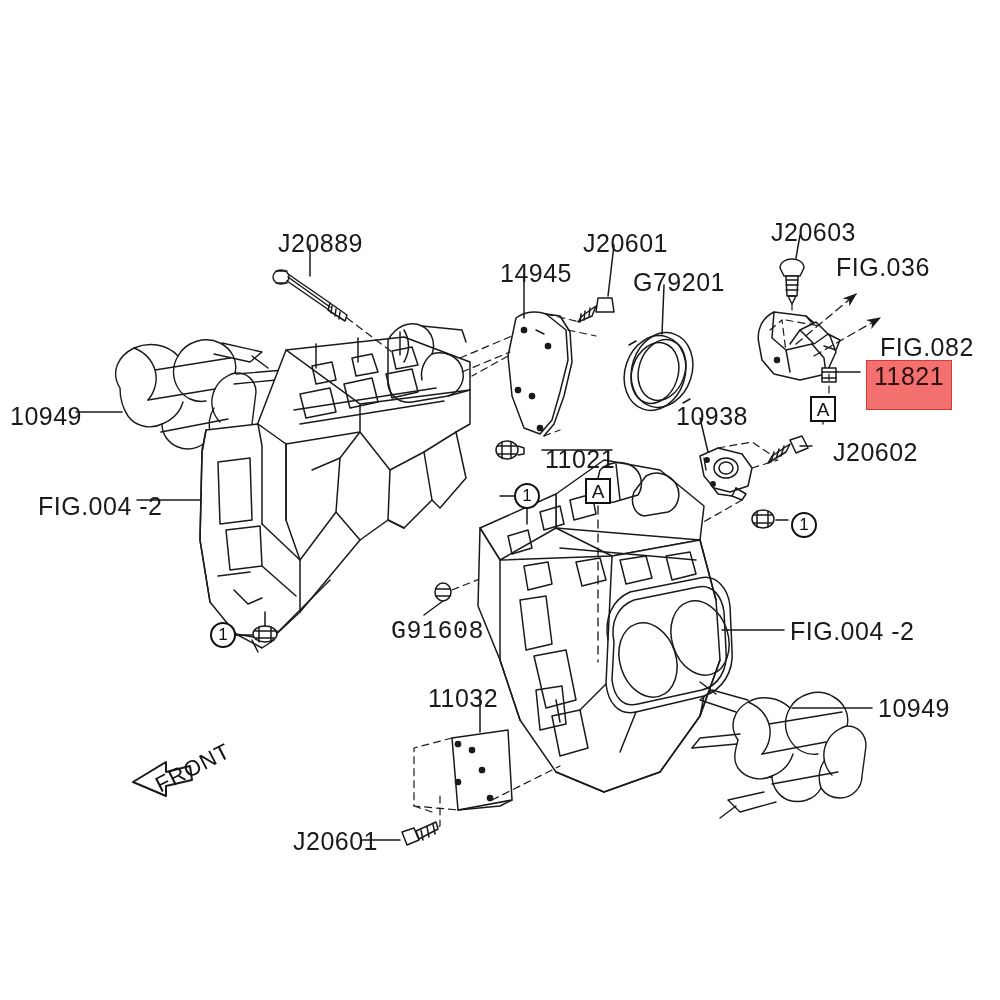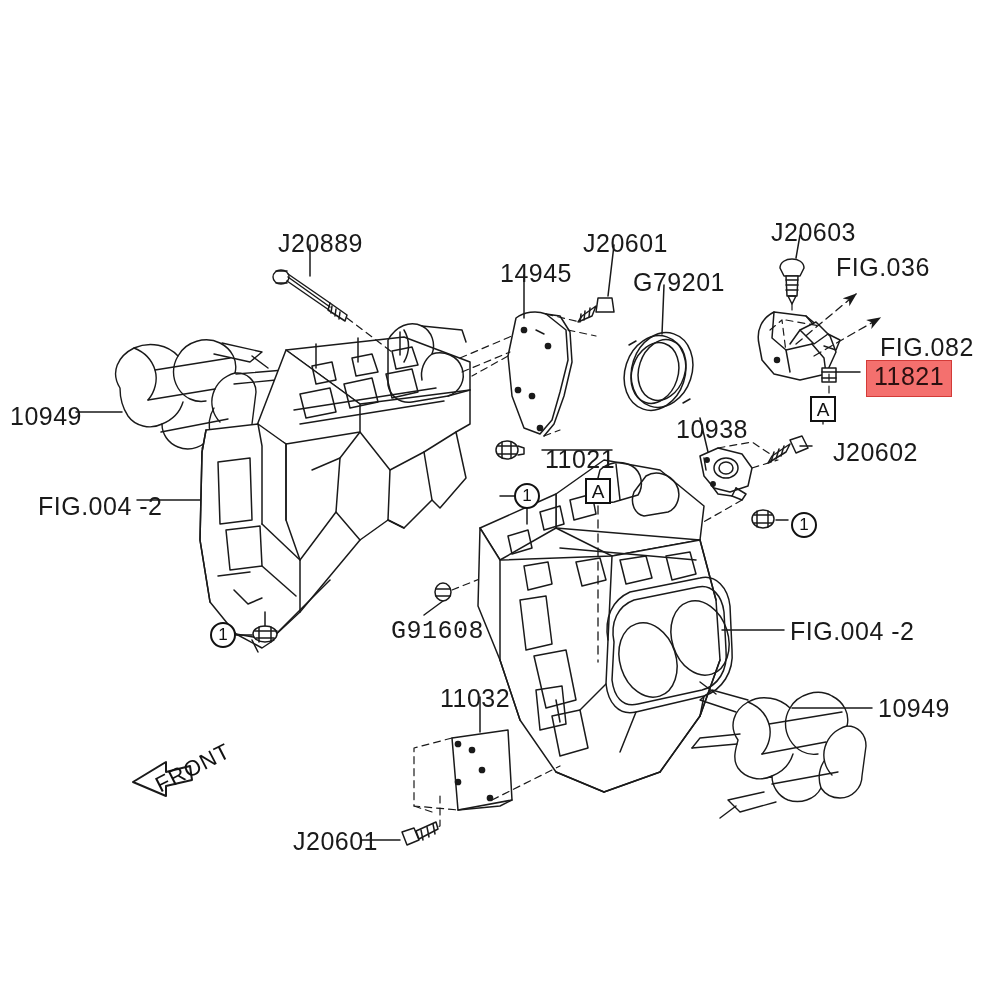--- a/index.html
+++ b/index.html
@@ -31,21 +31,21 @@
     font-size: 25px;
     letter-spacing: 0.5px;
     color: #1a1a1a;
     white-space: nowrap;
     line-height: 1;
     -webkit-font-smoothing: none;
   }
   .lbl.highlight {
     background: #f4706e;
     border: 1px solid #d33b38;
-    padding: 3px 7px 7px 7px;
+    padding: 3px 7px 20px 7px;
     color: #2b1010;
   }
   .box-marker {
     position: absolute;
     border: 2px solid #111;
     background: #fff;
     font-family: "Liberation Sans", sans-serif;
     font-size: 19px;
     color: #111;
     text-align: center;
@@ -438,27 +438,27 @@
 
   <div class="lbl" style="left:278px; top:231px;">J20889</div>
   <div class="lbl" style="left:500px; top:261px;">14945</div>
   <div class="lbl" style="left:583px; top:231px;">J20601</div>
   <div class="lbl" style="left:633px; top:270px;">G79201</div>
   <div class="lbl" style="left:771px; top:220px;">J20603</div>
   <div class="lbl" style="left:836px; top:255px;">FIG.036</div>
   <div class="lbl" style="left:880px; top:303px;margin-top:32px;">FIG.082</div>
   <div class="lbl highlight" style="left:866px; top:360px;">11821</div>
   <div class="lbl" style="left:10px;  top:404px;">10949</div>
-  <div class="lbl" style="left:676px; top:404px;margin-top:13px;">10938</div>
+  <div class="lbl" style="left:676px; top:404px;">10938</div>
   <div class="lbl" style="left:545px; top:438px;margin-top:9px;">11021</div>
   <div class="lbl" style="left:833px; top:440px;">J20602</div>
   <div class="lbl" style="left:38px;  top:494px;">FIG.004 -2</div>
   <div class="lbl" style="left:391px; top:619px;font-family:Liberation Mono, monospace;">G91608</div>
   <div class="lbl" style="left:790px; top:619px;">FIG.004 -2</div>
-  <div class="lbl" style="left:440px; top:686px;text-align:center;">11032</div>
+  <div class="lbl" style="left:428px; top:686px;text-align:center;">11032</div>
   <div class="lbl" style="left:878px; top:696px;">10949</div>
   <div class="lbl" style="left:293px; top:829px;">J20601</div>
 
   <div class="box-marker" style="left:810px; top:396px;">A</div>
   <div class="box-marker" style="left:585px; top:478px;">A</div>
 
   <div class="circle-marker" style="left:514px; top:483px;">1</div>
   <div class="circle-marker" style="left:791px; top:512px;">1</div>
   <div class="circle-marker" style="left:210px; top:622px;">1</div>
 

